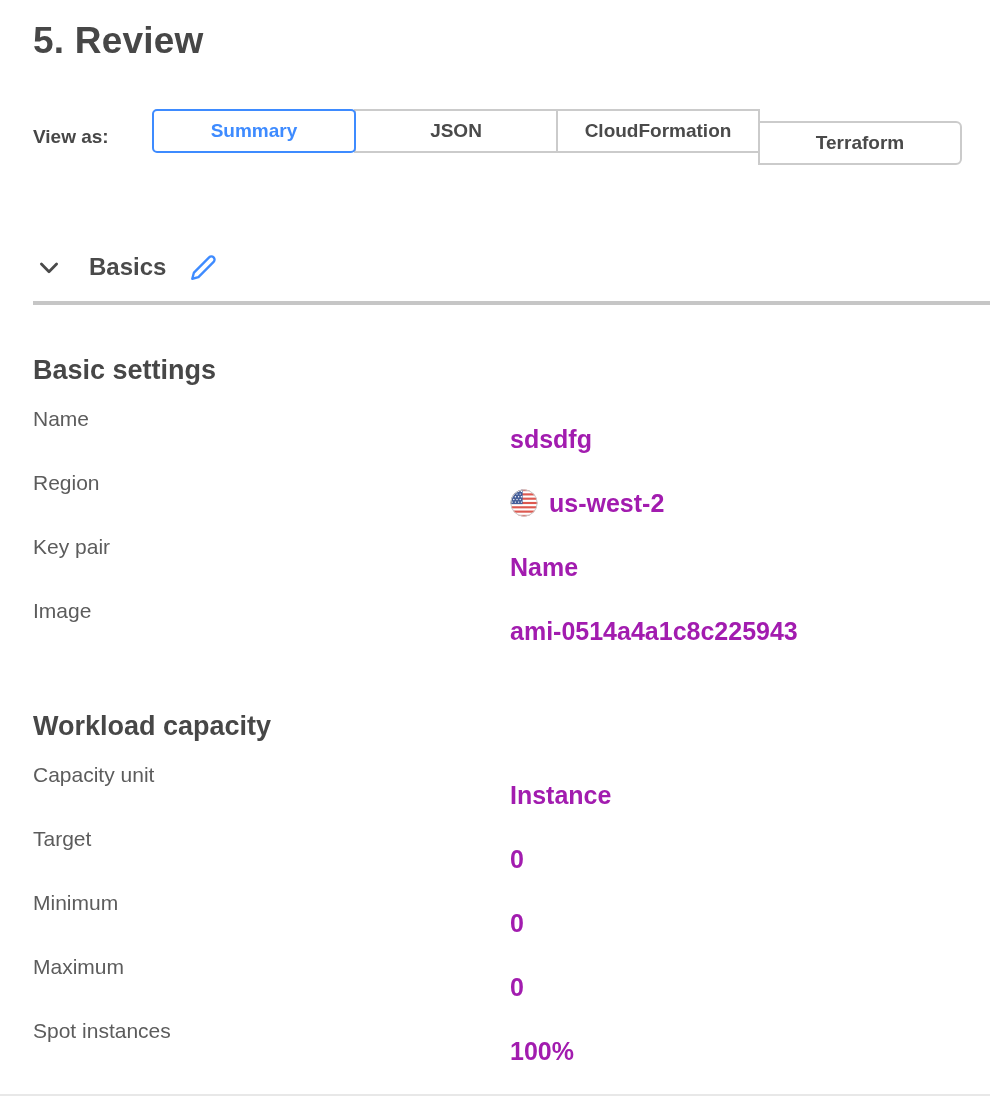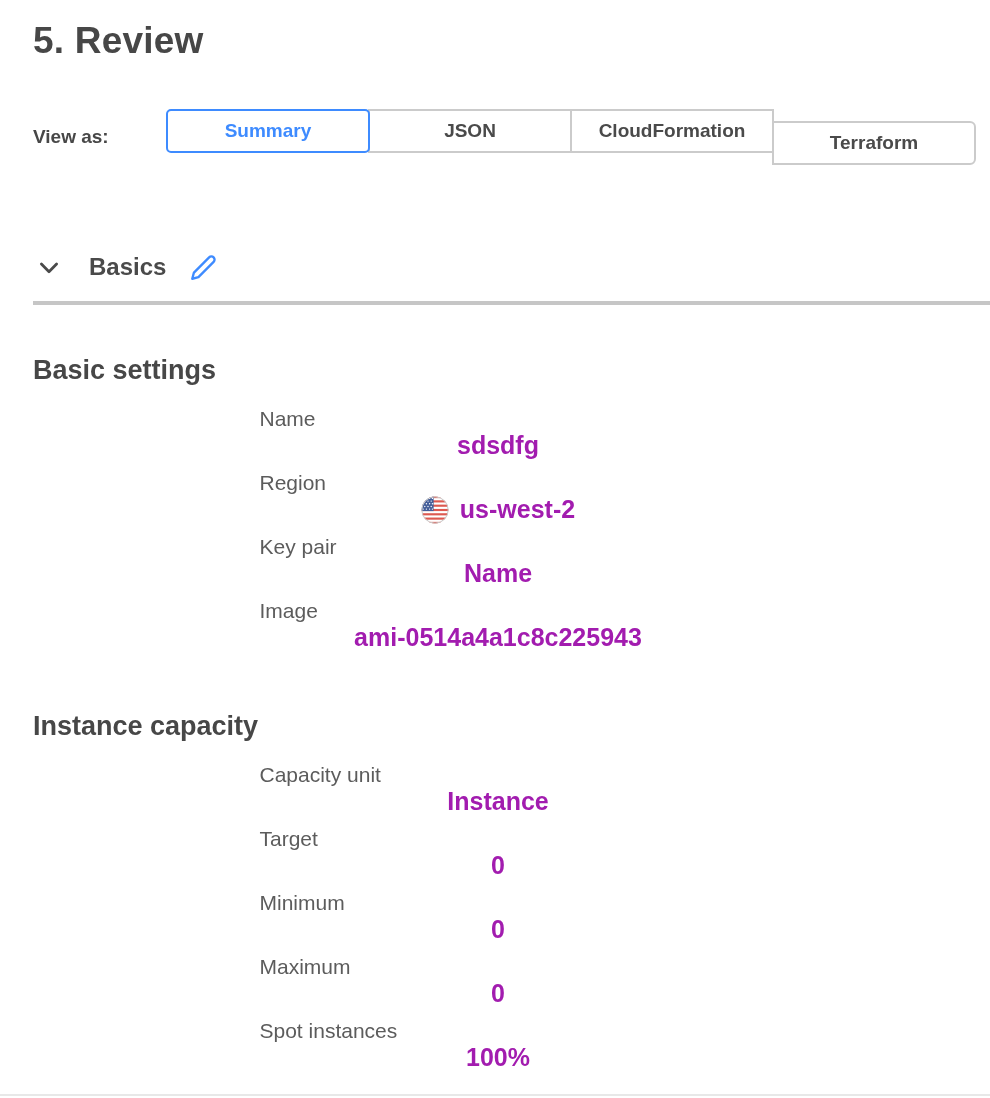--- a/index.html
+++ b/index.html
@@ -48,21 +48,21 @@
     justify-content: center;
     background: #ffffff;
     border: 2px solid #cbcbcb;
     margin-left: -2px;
     font-size: 19px;
     font-weight: 700;
     color: #4a4a4a;
     cursor: pointer;
     position: relative;
   }
-  .segment:first-child { margin-left: 16px; border-radius: 5px 0 0 5px; }
+  .segment:first-child { margin-left: 2px; border-radius: 5px 0 0 5px; }
   .segment:last-child { border-radius: 0 6px 6px 0; margin-top: 12px; }
   .segment.active {
     border-color: #3e8bff;
     color: #3e8bff;
     border-radius: 5px;
     z-index: 2;
   }
 
   
   .basics-header {
@@ -108,22 +108,20 @@
     font-size: 27px;
     line-height: 26px;
     font-weight: 700;
     color: #474747;
   }
   .group-heading.second { margin-top: 50px; }
   .rows { margin-top: 24px; }
   .row {
     height: 64px;
     display: flex;
-    align-items: center;
-    flex-direction: column;
   }
   .row-label {
     width: 477px;
     flex: 0 0 auto;
     font-size: 21px;
     font-weight: 400;
     color: #5c5c5c;
   }
   .row-value {
     font-size: 25px;
@@ -238,21 +236,21 @@
     <div class="row">
       <span class="row-label">Key pair</span>
       <span class="row-value">Name</span>
     </div>
     <div class="row">
       <span class="row-label">Image</span>
       <span class="row-value">ami-0514a4a1c8c225943</span>
     </div>
   </div>
 
-  <h2 class="group-heading second">Instance capacity</h2>
+  <h2 class="group-heading second">Workload capacity</h2>
   <div class="rows">
     <div class="row">
       <span class="row-label">Capacity unit</span>
       <span class="row-value">Instance</span>
     </div>
     <div class="row">
       <span class="row-label">Target</span>
       <span class="row-value">0</span>
     </div>
     <div class="row">

